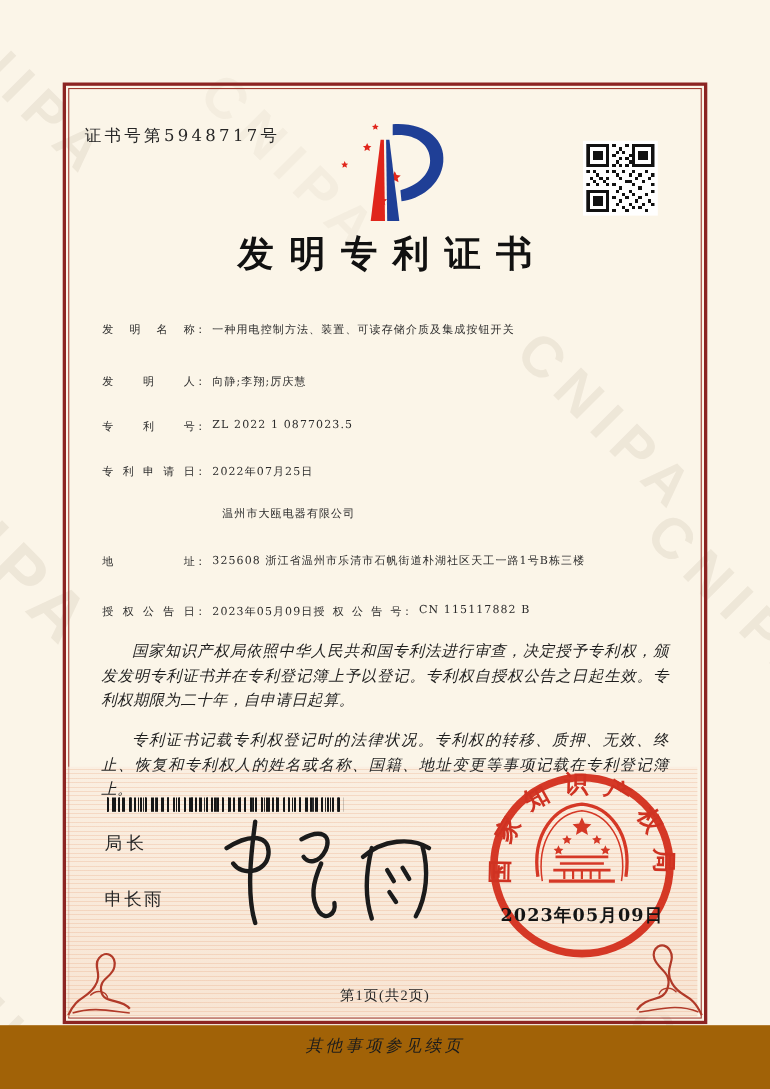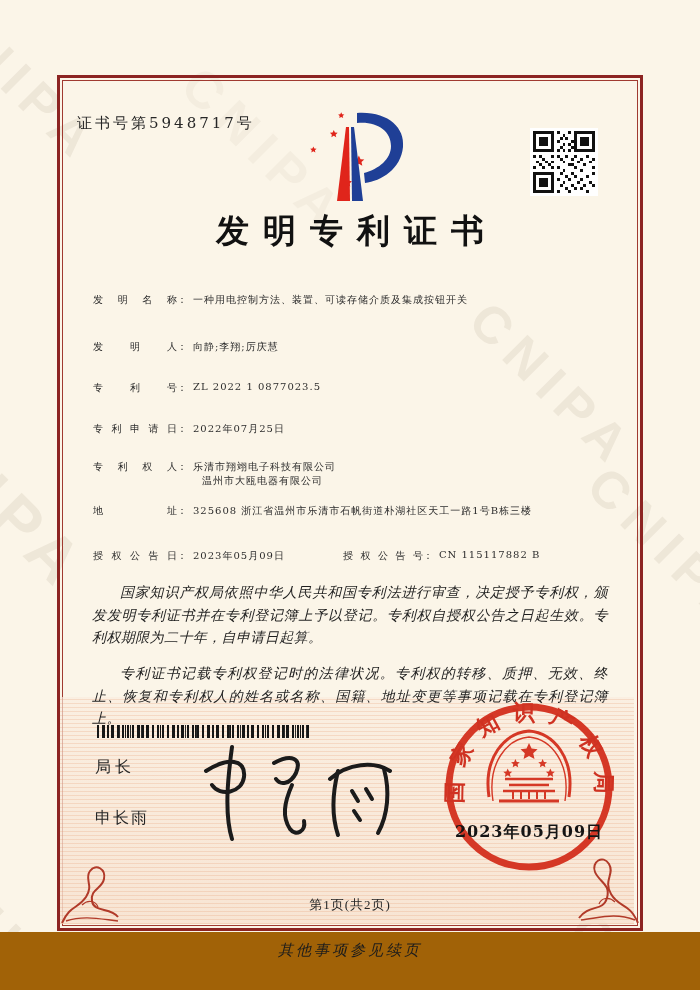--- a/index.html
+++ b/index.html
@@ -30,21 +30,21 @@
   .logo{left:283px;top:101px;width:134px;height:102px;}
   .qr{left:530px;top:128px;width:62px;height:62px;background:#fff;padding:3px;}
 
   
   .field{position:absolute;left:93px;font-size:10px;color:#2c2c2c;white-space:nowrap;}
   .lbl{display:inline-block;width:84px;text-align:justify;text-align-last:justify;vertical-align:top;}
   .colon{display:inline-block;width:16px;vertical-align:top;}
   .val{display:inline-block;vertical-align:top;letter-spacing:1px;}
   .val2{margin-left:109px;letter-spacing:1px;}
   .wrapval{white-space:normal;width:438px;line-height:1.45;}
-  .pair2{margin-left:58px;}
+  .pair2{}
 
   
   .paras{left:92px;top:581px;width:516px;font-size:14px;font-style:italic;
          line-height:1.62;color:#1f1f1f;letter-spacing:0.4px;text-align:justify;}
   .paras p{margin:0 0 13px 0;text-indent:2em;}
 
   .barcode{left:97px;top:725px;width:215px;height:13px;
     background:
       repeating-linear-gradient(90deg,#161616 0 2px,rgba(0,0,0,0) 2px 5px),
       repeating-linear-gradient(90deg,#161616 0 1px,rgba(0,0,0,0) 1px 7px),
@@ -134,21 +134,20 @@
 <div class="field" style="top:340px">
   <span class="lbl">发明人</span><span class="colon">：</span><span class="val">向静;李翔;厉庆慧</span>
 </div>
 <div class="field" style="top:381px">
   <span class="lbl">专利号</span><span class="colon">：</span><span class="val">ZL 2022 1 0877023.5</span>
 </div>
 <div class="field" style="top:422px">
   <span class="lbl">专利申请日</span><span class="colon">：</span><span class="val">2022年07月25日</span>
 </div>
 <div class="field" style="top:460px">
-  <div><span class="lbl">专利权人</span><span class="colon">：</span><span class="val">乐清市翔翊电子科技有限公司</span></div>
   <div class="val2">温州市大瓯电器有限公司</div>
 </div>
 <div class="field" style="top:504px">
   <span class="lbl">地址</span><span class="colon">：</span><span class="val wrapval">325608 浙江省温州市乐清市石帆街道朴湖社区天工一路1号B栋三楼</span>
 </div>
 <div class="field" style="top:549px">
   <span class="lbl">授权公告日</span><span class="colon">：</span><span class="val">2023年05月09日</span><span class="pair2 lbl" style="width:80px">授权公告号</span><span class="colon">：</span><span class="val">CN 115117882 B</span>
 </div>
 
 <div class="abs paras">

